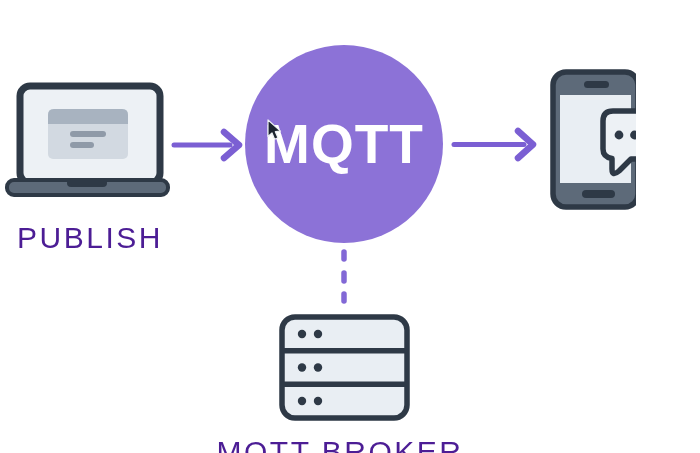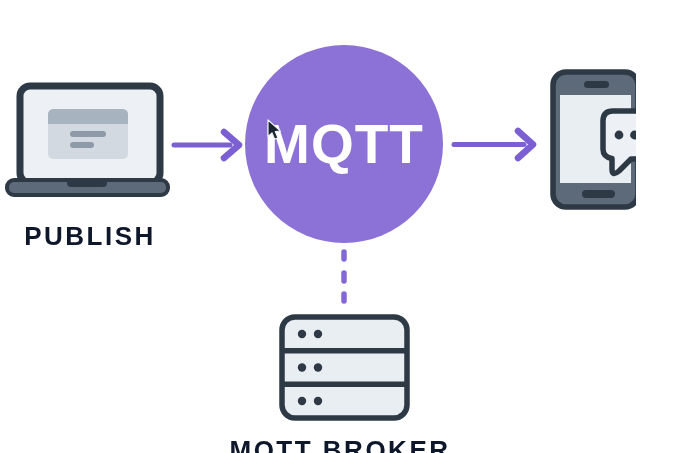--- a/index.html
+++ b/index.html
@@ -9,24 +9,24 @@
     height: 453px;
     background: #ffffff;
     overflow: hidden;
     font-family: "Liberation Sans", sans-serif;
     margin-top: 28px;
   }
   .canvas svg { position: absolute; left: 0; top: 0; }
   .node-label {
     position: absolute;
     transform: translateX(-50%);
-    font-weight: bold;
-    font-size: 26px;
+    font-weight: normal;
+    font-size: 30px;
     letter-spacing: 2.5px;
-    color: #0f172a;
+    color: #4c1d95;
     white-space: nowrap;
     line-height: 1;
   }
   .mqtt-text {
     font-family: "Liberation Sans", sans-serif;
     font-weight: bold;
     font-size: 55px;
     letter-spacing: 1px;
     fill: #FFFFFF;
   }

